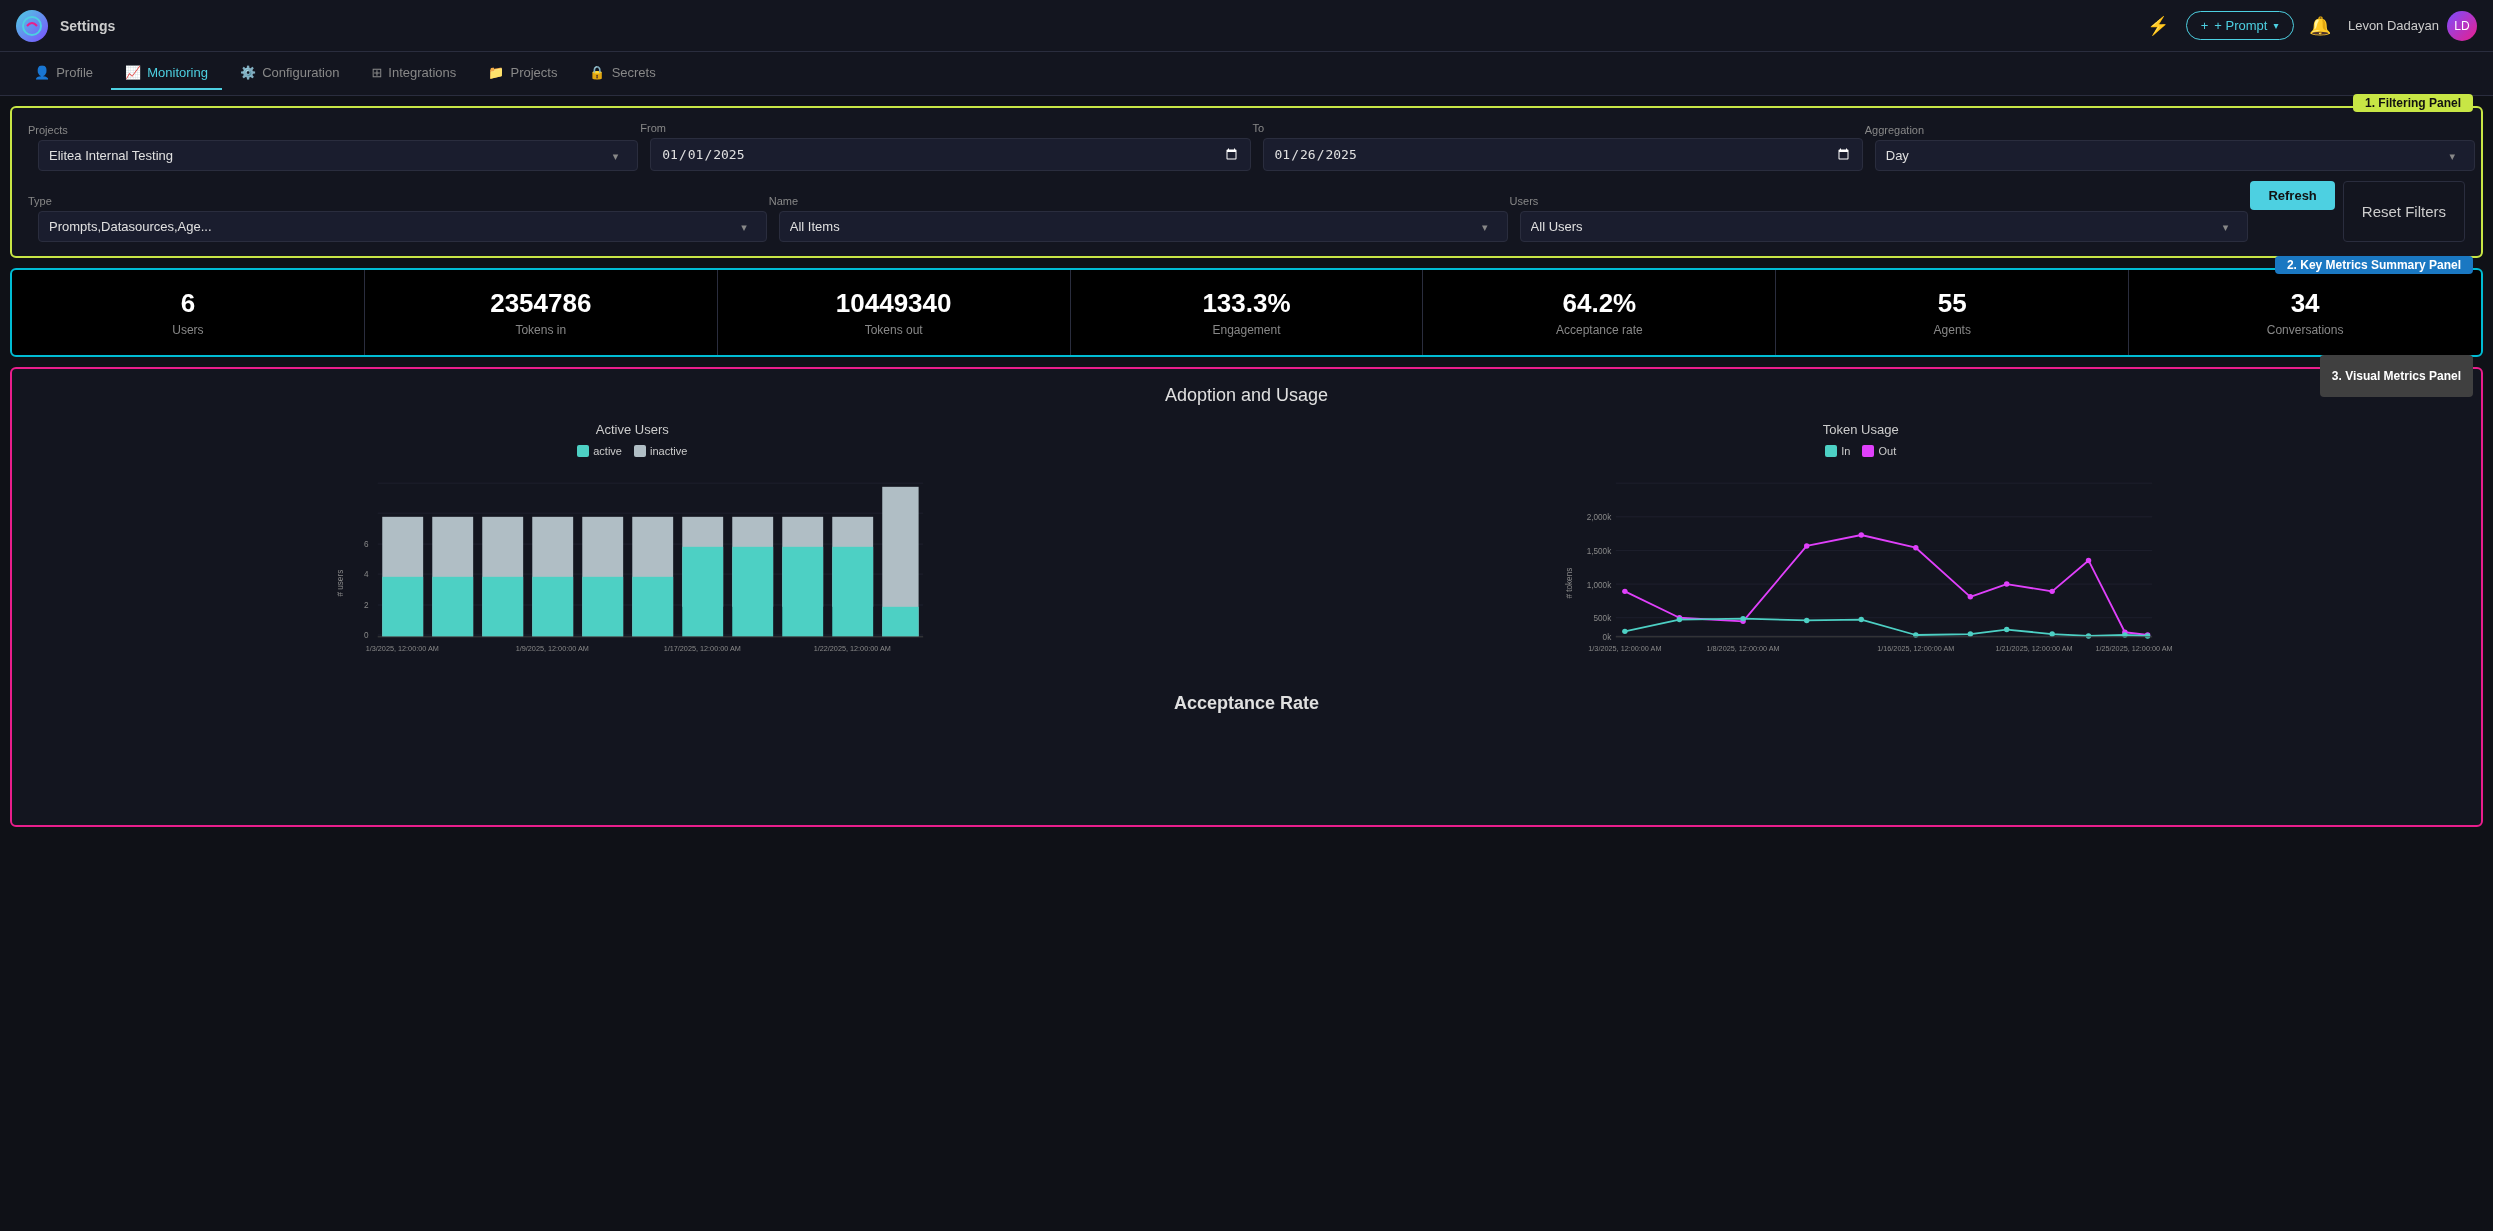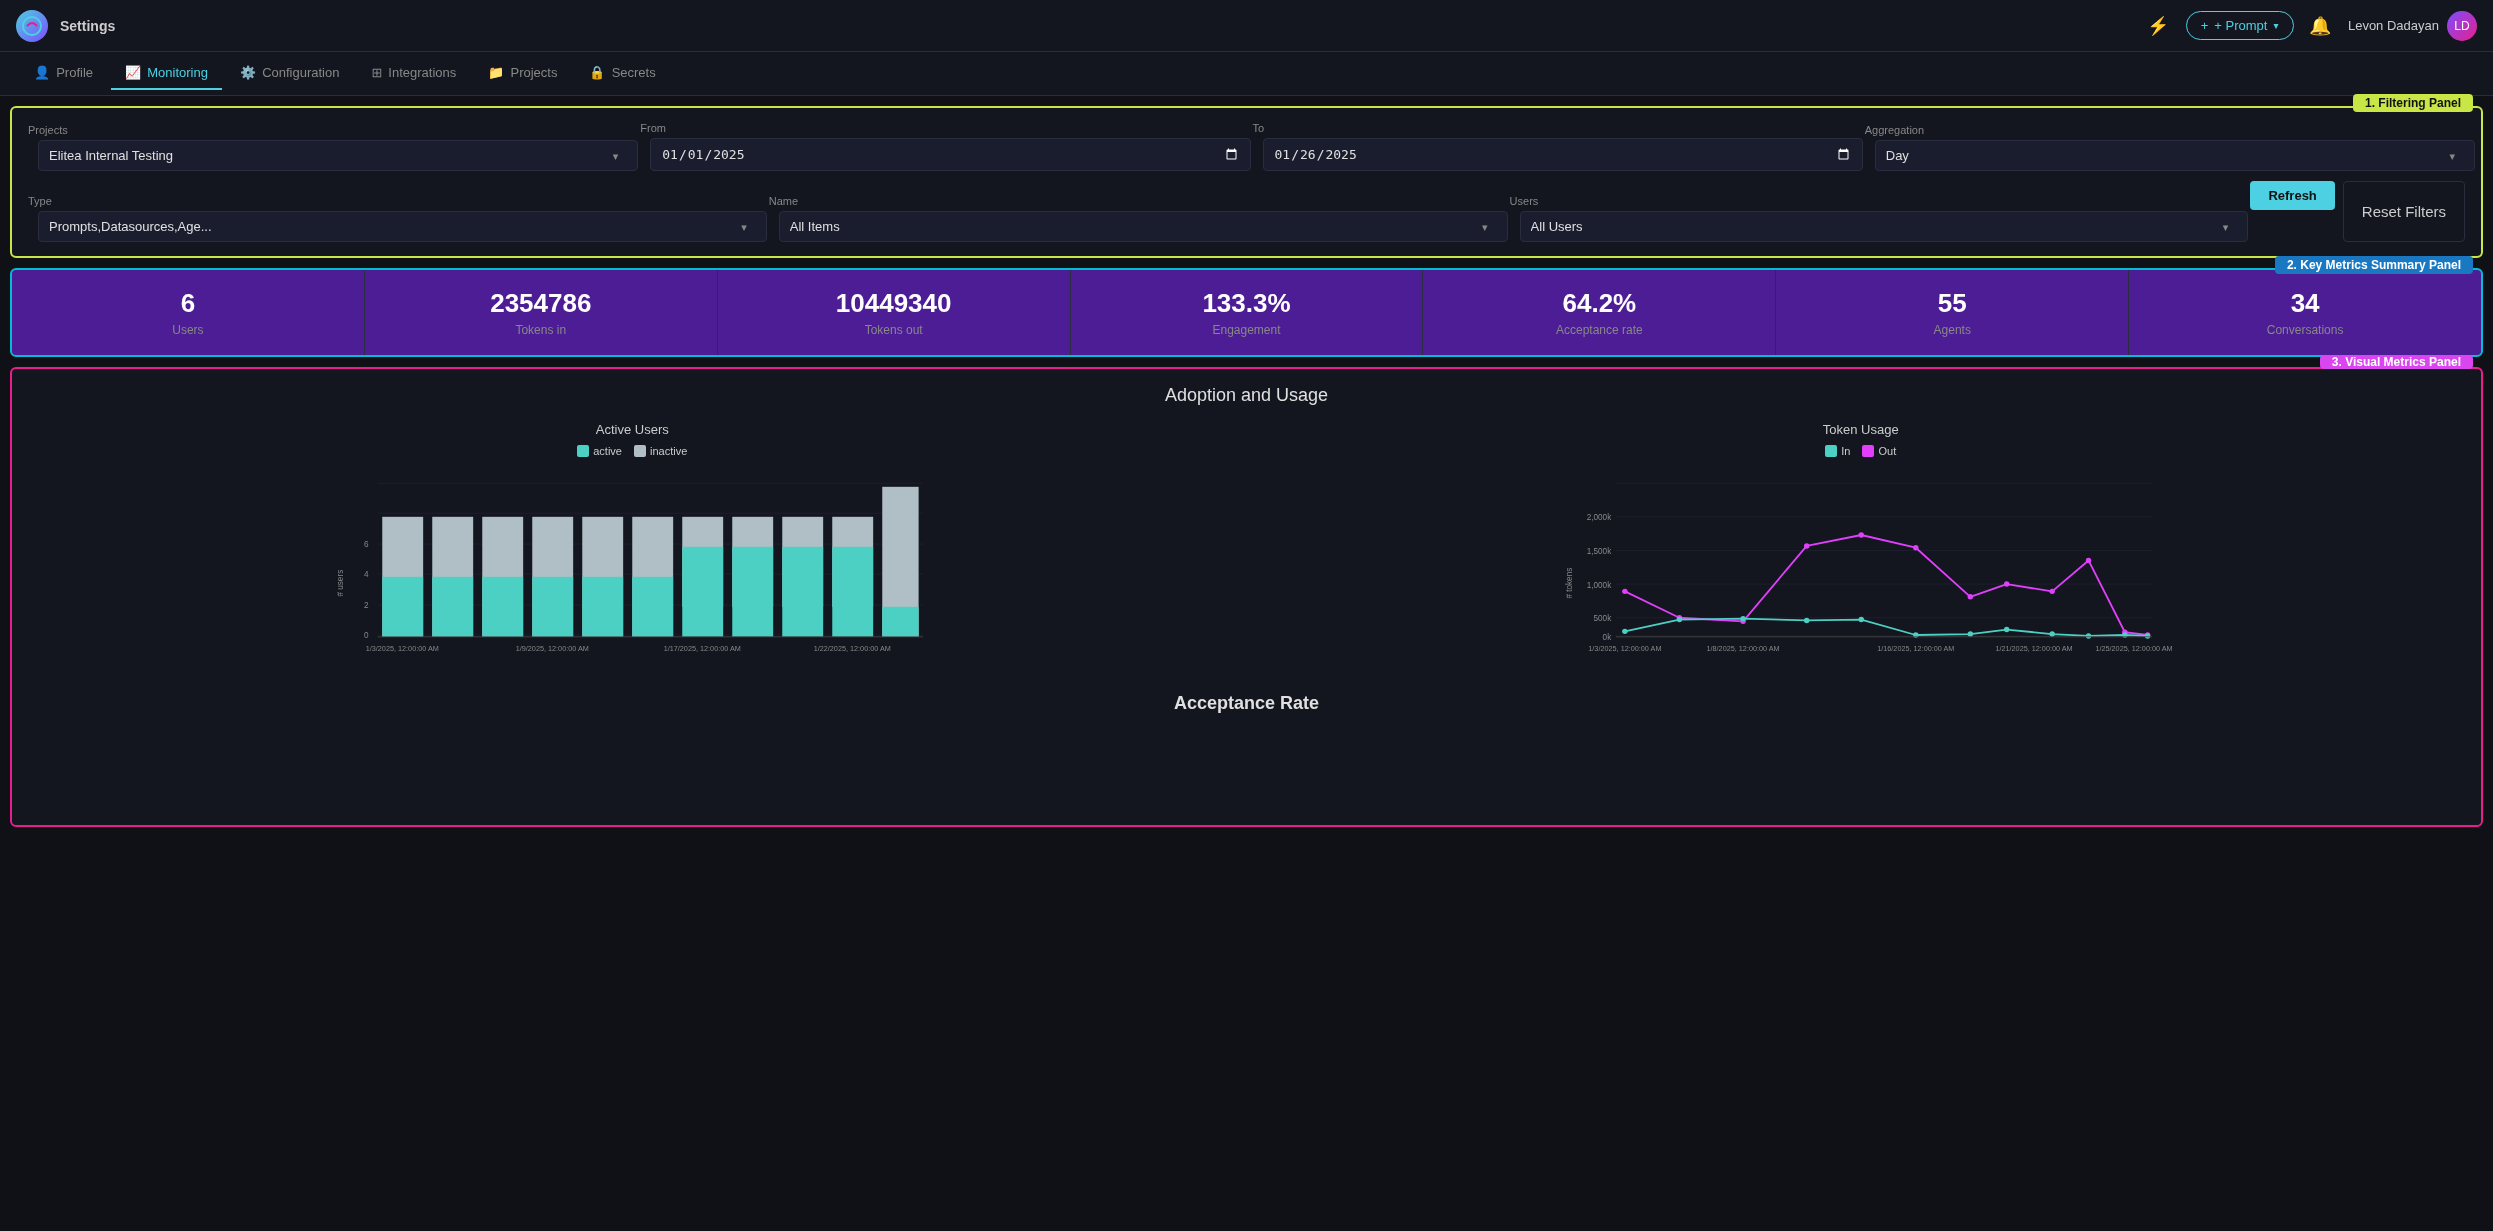--- a/index.html
+++ b/index.html
@@ -167,21 +167,21 @@
       border-radius: 4px;
       font-size: 15px;
       cursor: pointer;
     }
 
     
     .metrics-panel {
       border: 2px solid #00bcd4;
       margin: 10px;
       border-radius: 6px;
-      background: #4c1d95;
+      background: #000000;
       position: relative;
     }
     .metrics-label-badge {
       position: absolute;
       top: -14px; right: 8px;
       background: #1a78c2;
       color: #fff;
       font-size: 12px;
       font-weight: 700;
       padding: 2px 12px;
@@ -217,25 +217,25 @@
       margin: 10px;
       border-radius: 6px;
       background: #13151f;
       padding: 16px;
       position: relative;
       min-height: 460px;
     }
     .visual-label-badge {
       position: absolute;
       top: -14px; right: 8px;
-      background: #d946ef;
+      background: #404040;
       color: #fff;
       font-size: 12px;
       font-weight: 700;
-      padding: 0 12px;
+      padding: 14px 12px;
       border-radius: 4px;
     }
     .visual-section-title {
       text-align: center;
       font-size: 18px;
       font-weight: 400;
       color: #e0e0e0;
       margin-bottom: 16px;
     }
     .charts-row {

